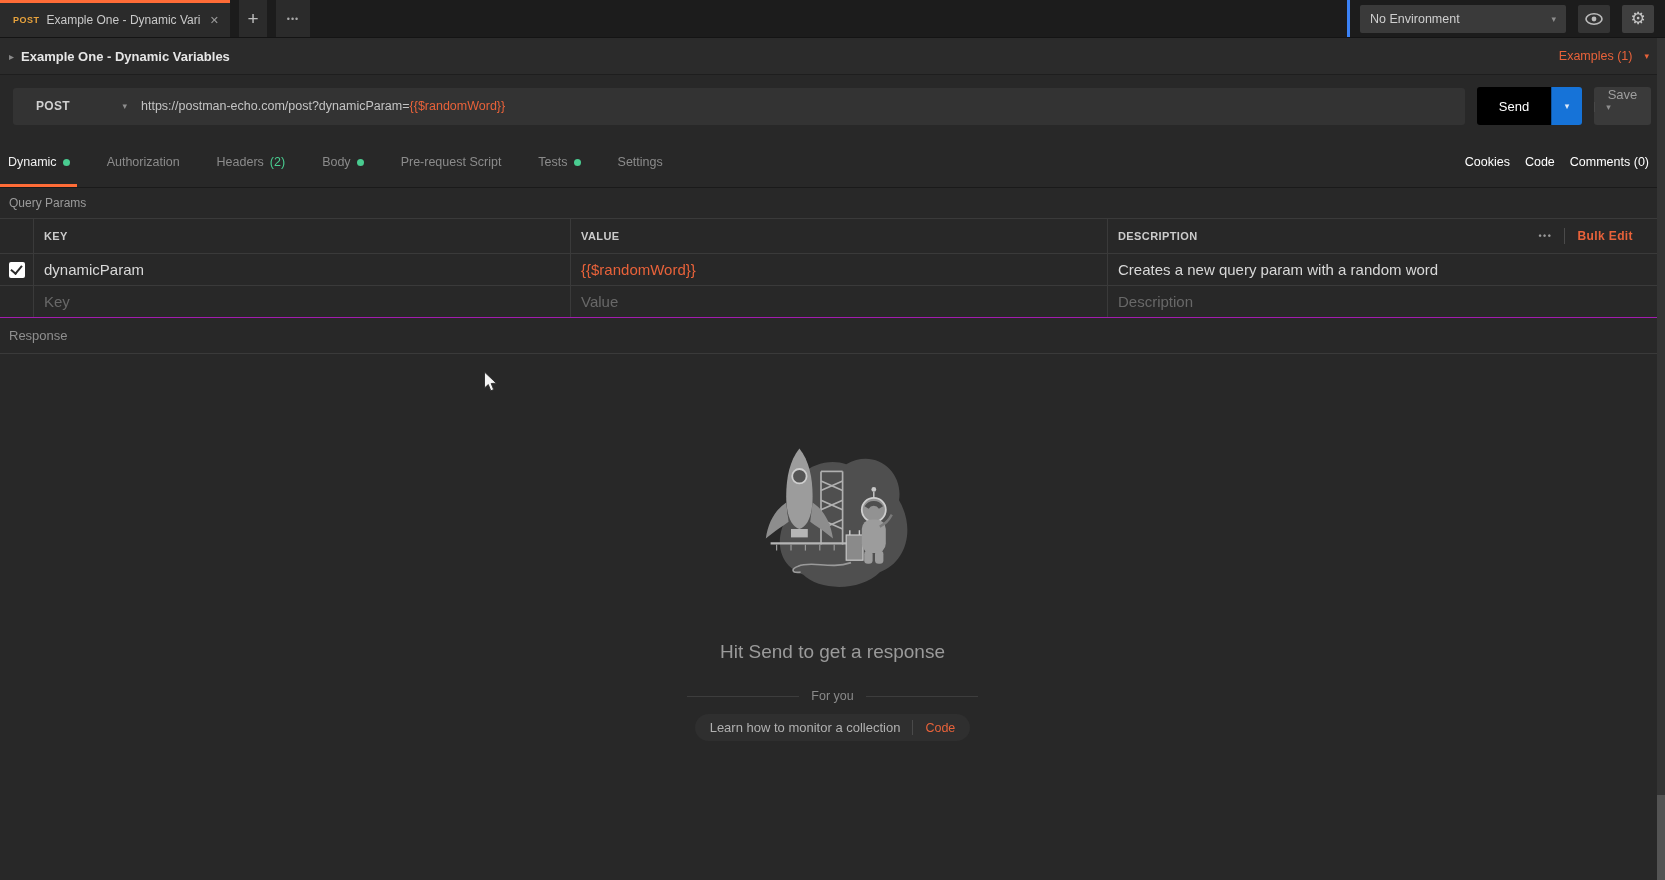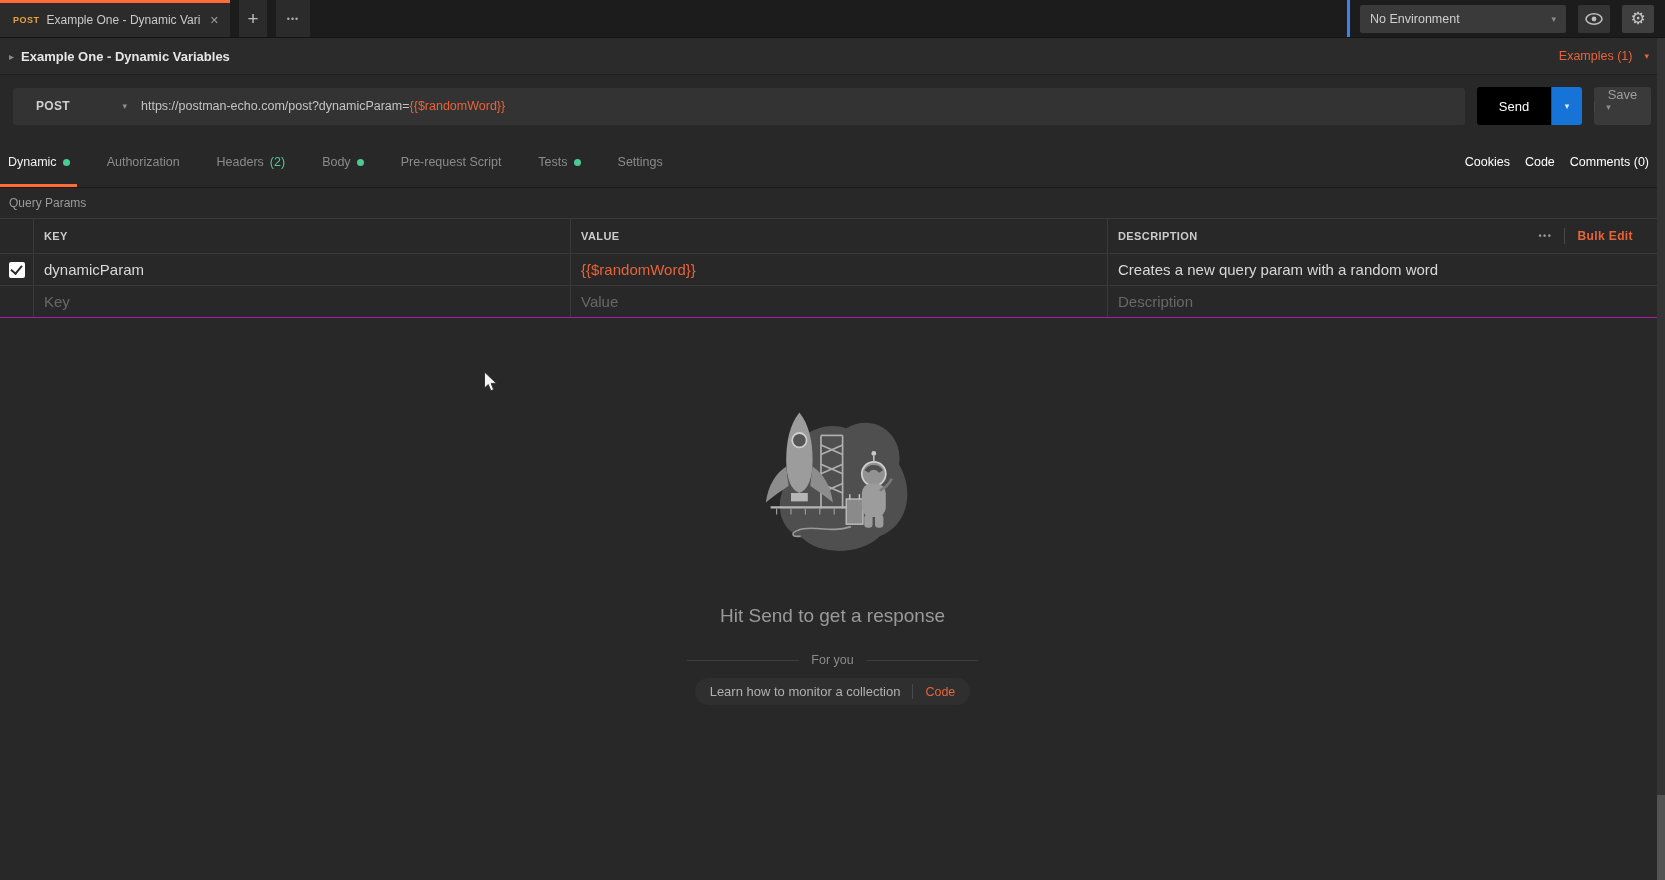--- a/index.html
+++ b/index.html
@@ -233,20 +233,21 @@
       <div class="qp-cell">Creates a new query param with a random word</div>
     </div>
     <div class="qp-row qp-data">
       <div class="qp-cell cb-cell"></div>
       <div class="qp-cell placeholder">Key</div>
       <div class="qp-cell placeholder">Value</div>
       <div class="qp-cell placeholder">Description</div>
     </div>
   </div>
 
+  <div class="resp-label">Response</div>
 
   <div class="resp-body">
     <svg class="illustration" width="156" height="150" viewBox="0 0 130 125">
       <path d="M28,58 C22,28 52,8 76,16 C100,2 124,22 120,46 C134,70 126,98 104,106 C88,122 54,122 40,108 C18,100 16,76 28,58 Z" fill="#4f4f4f"></path>
 
       <g stroke="#b0b0b0" stroke-width="1.4" fill="none">
         <line x1="55" y1="22" x2="55" y2="83"></line>
         <line x1="73" y1="22" x2="73" y2="83"></line>
         <line x1="55" y1="22" x2="73" y2="22"></line>
         <line x1="55" y1="30" x2="73" y2="38"></line>

